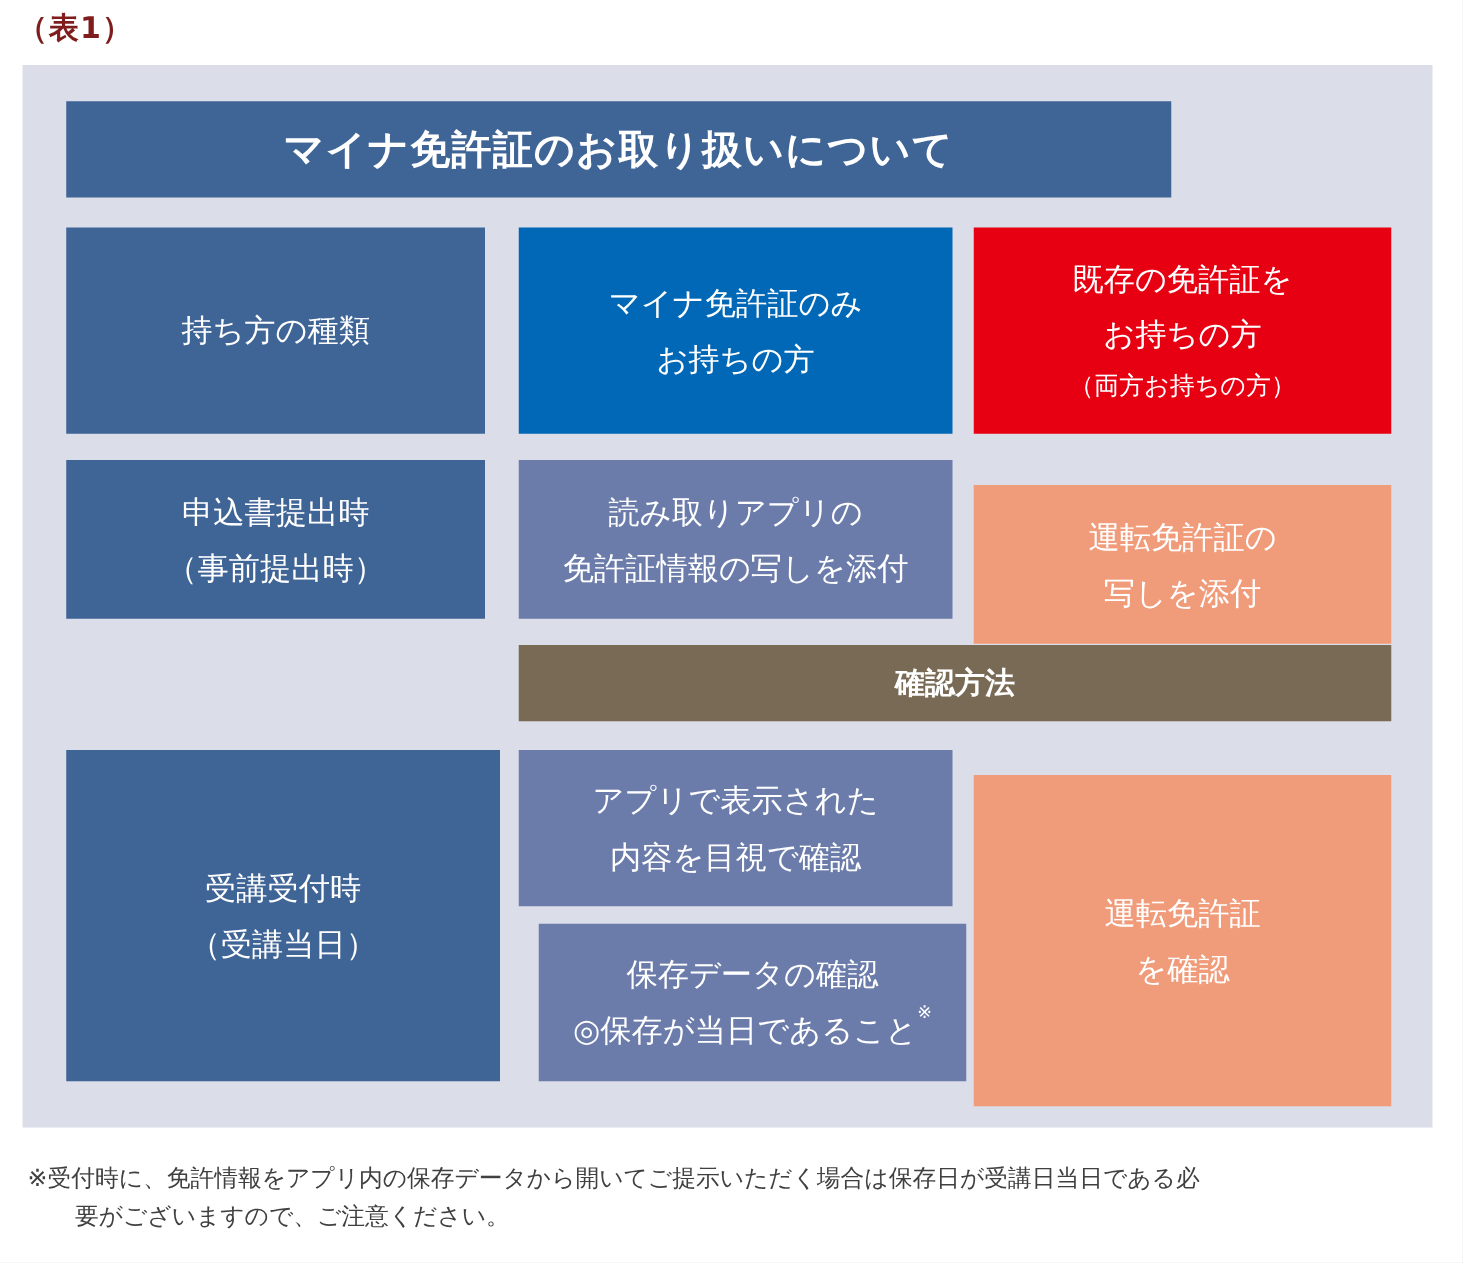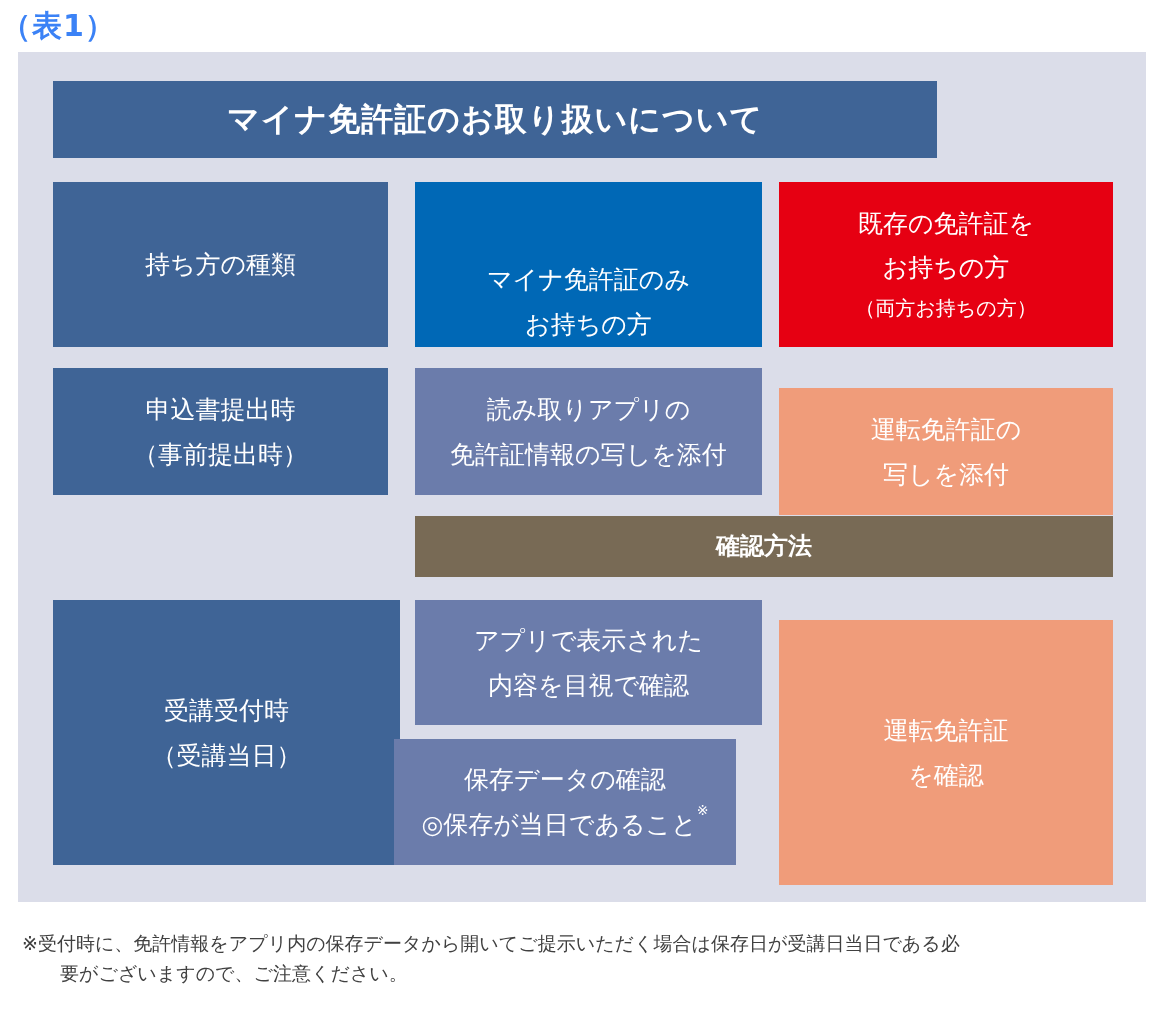--- a/index.html
+++ b/index.html
@@ -1,17 +1,17 @@
 <!DOCTYPE html>
 <html><head>
 <meta charset="utf-8">
 <style>
   html, body { margin:0; padding:0; background:#ffffff; }
   body { width:1170px; height:1010px; position:relative; font-family:"DejaVu Sans","Liberation Sans",sans-serif; overflow:hidden; }
-  .caption { position:absolute; left:1px; top:6px; font-size:30px; font-weight:bold; color:#3b82f6; letter-spacing:1px; }
+  .caption { position:absolute; left:14px; top:6px; font-size:24px; font-weight:bold; color:#7f1d1d; letter-spacing:1px; }
   .panel { position:absolute; left:18px; top:52px; width:1128px; height:850px; background:#dbdde9; }
   .box { position:absolute; display:flex; align-items:center; justify-content:center; text-align:center; color:#ffffff; font-size:25px; line-height:1.8; box-sizing:border-box; }
   .box .small { font-size:20px; display:block; line-height:1.9; }
   .box span.line { display:block; }
   .title { left:53px; top:81px; width:884px; height:77px; background:#3f6496; font-size:32px; font-weight:bold; letter-spacing:1px; }
   .dark { background:#3f6496; }
   .blue { background:#0068b6; }
   .red { background:#e60012; }
   .lav { background:#6b7cab; }
   .salmon { background:#f09c7a;margin-top:20px; }
@@ -25,21 +25,21 @@
 
 <div class="caption">（表1）</div>
 
 <div class="panel"></div>
 
 <div class="box title">マイナ免許証のお取り扱いについて</div>
 
 <div class="box dark" style="left:53px;top:182px;width:335px;height:165px;">
   <span>持ち方の種類</span>
 </div>
-<div class="box blue" style="left:415px;top:182px;width:347px;height:165px;align-items:flex-end;">
+<div class="box blue" style="left:415px;top:182px;width:347px;height:165px;">
   <div>
     <span class="line">マイナ免許証のみ</span>
     <span class="line">お持ちの方</span>
   </div>
 </div>
 <div class="box red" style="left:779px;top:182px;width:334px;height:165px;line-height:1.75;">
   <div>
     <span class="line">既存の免許証を</span>
     <span class="line">お持ちの方</span>
     <span class="small">（両方お持ちの方）</span>
@@ -72,21 +72,21 @@
     <span class="line">受講受付時</span>
     <span class="line">（受講当日）</span>
   </div>
 </div>
 <div class="box lav" style="left:415px;top:600px;width:347px;height:125px;">
   <div>
     <span class="line">アプリで表示された</span>
     <span class="line">内容を目視で確認</span>
   </div>
 </div>
-<div class="box lav" style="left:394px;top:739px;width:342px;height:126px;">
+<div class="box lav" style="left:431px;top:739px;width:342px;height:126px;">
   <div>
     <span class="line">保存データの確認</span>
     <span class="line"><span>◎保存が当日であること</span><sup class="note">※</sup></span>
   </div>
 </div>
 <div class="box salmon" style="left:779px;top:600px;width:334px;height:265px;">
   <div>
     <span class="line">運転免許証</span>
     <span class="line">を確認</span>
   </div>

